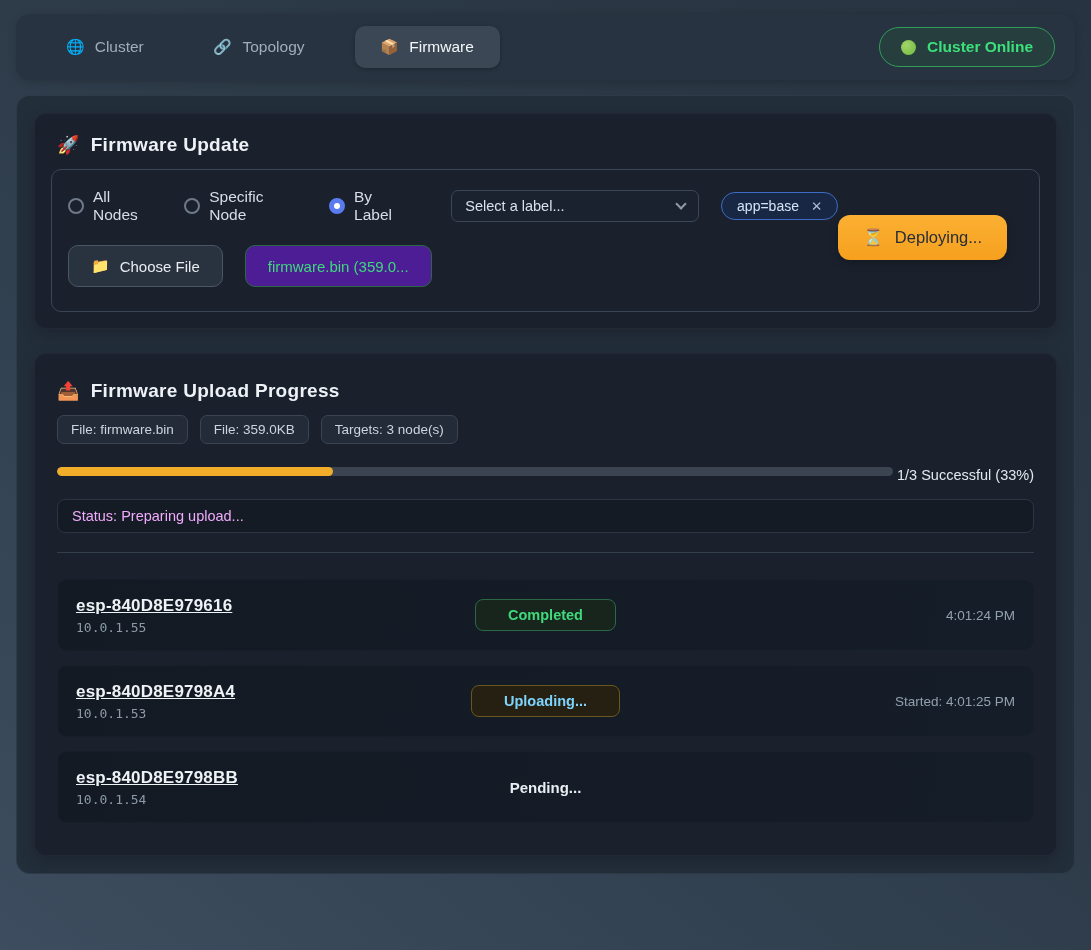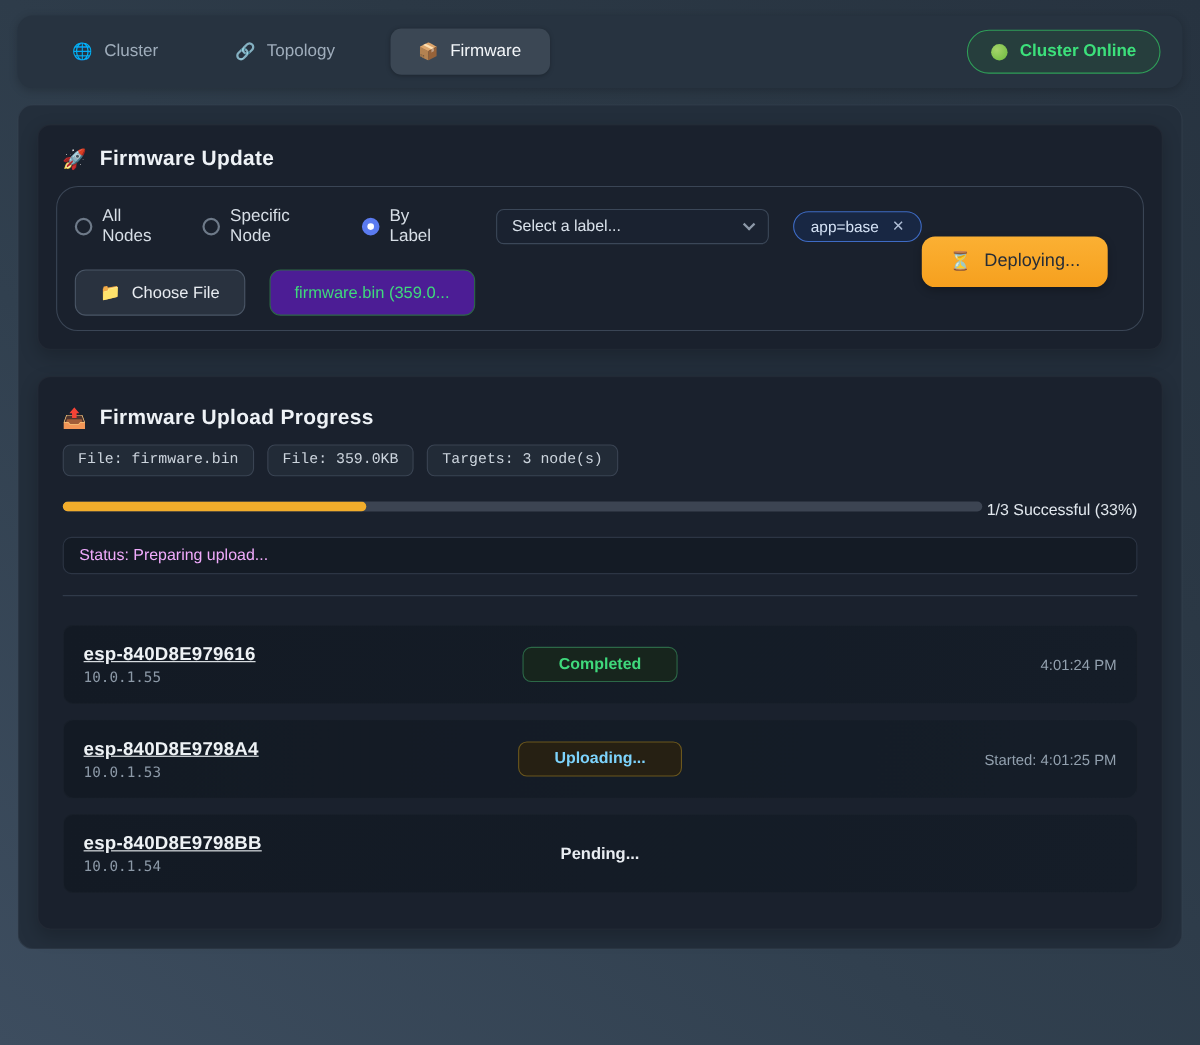--- a/index.html
+++ b/index.html
@@ -71,22 +71,22 @@
     letter-spacing: 0.3px;
   }
   .panel-update .panel-title { margin: 6px 0 0 6px; }
   .panel-progress .panel-title { margin: 10px 0 0 0; }
   .title-icon { font-size: 18px; }
 
   
   .form-box {
     margin-top: 13px;
     border: 1px solid #3a4555;
-    border-radius: 20px;
-    padding: 18px 16px 13px;
+    border-radius: 10px;
+    padding: 18px 16px 24px;
     display: flex; align-items: center;
   }
   .form-left { flex: 1; }
   .radio-row { display: flex; align-items: center; }
   .radio-option {
     display: flex; align-items: center; gap: 9px;
     color: #d7dee6; font-size: 15.5px; cursor: pointer;
     margin-right: 27px;
   }
   .radio {
@@ -138,21 +138,21 @@
     padding: 13px 25px; margin-right: 16px;
     box-shadow: 0 3px 8px rgba(0,0,0,0.25);
     cursor: pointer; font-family: inherit;
   }
 
   
   .meta-row { display: flex; gap: 12px; margin-top: 13px; }
   .meta-pill {
     background: #222b37; border: 1px solid #3a4453;
     color: #ccd4dd; font-size: 13.5px;
-    padding: 6px 13px; border-radius: 7px; font-family: Liberation Mono, monospace;
+    padding: 6px 13px; border-radius: 7px;
   }
   .progress-row { display: flex; align-items: flex-start; gap: 4px; margin-top: 23px; }
   .bar {
     flex: 1; height: 9px; background: #3c4452;
     border-radius: 5px; overflow: hidden;
   }
   .fill { height: 100%; background: #f2ad2b; border-radius: 5px; }
   .progress-label { color: #e2e8ee; font-size: 14.5px; white-space: nowrap; }
 
   .status-box {

